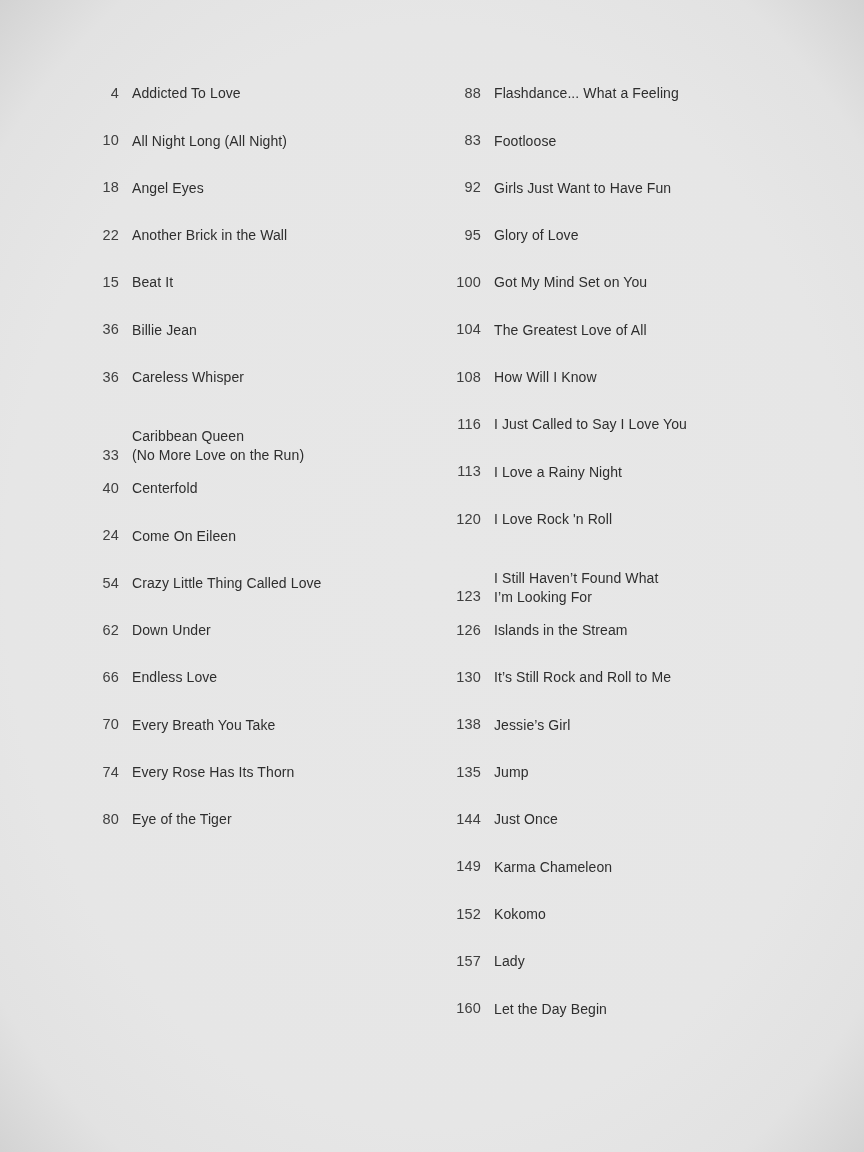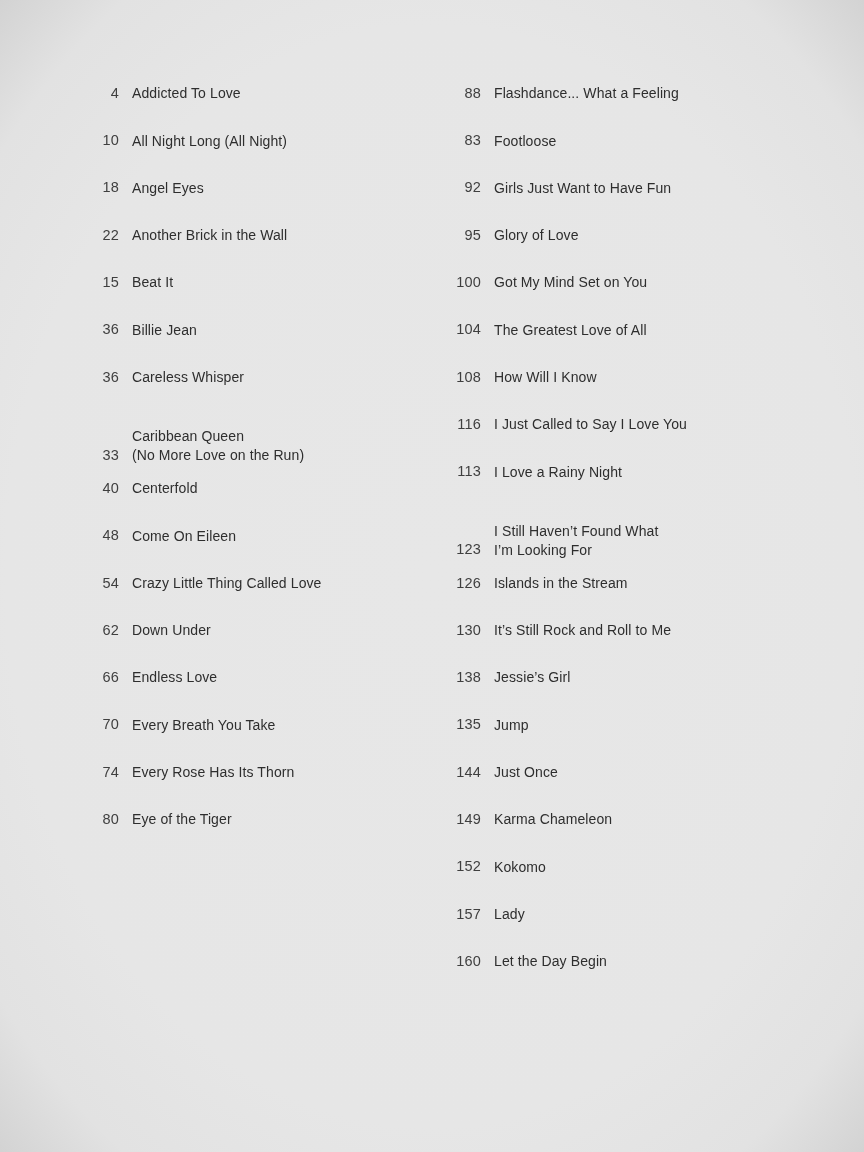--- a/index.html
+++ b/index.html
@@ -107,21 +107,21 @@
         <div class="entry two-line">
           <span class="page-num">33</span>
           <span class="title">Caribbean Queen
 (No More Love on the Run)</span>
         </div>
         <div class="entry">
           <span class="page-num">40</span>
           <span class="title">Centerfold</span>
         </div>
         <div class="entry">
-          <span class="page-num">48</span>
+          <span class="page-num">24</span>
           <span class="title">Come On Eileen</span>
         </div>
         <div class="entry">
           <span class="page-num">54</span>
           <span class="title">Crazy Little Thing Called Love</span>
         </div>
         <div class="entry">
           <span class="page-num">62</span>
           <span class="title">Down Under</span>
         </div>
@@ -172,20 +172,24 @@
           <span class="page-num">108</span>
           <span class="title">How Will I Know</span>
         </div>
         <div class="entry">
           <span class="page-num">116</span>
           <span class="title">I Just Called to Say I Love You</span>
         </div>
         <div class="entry">
           <span class="page-num">113</span>
           <span class="title">I Love a Rainy Night</span>
+        </div>
+        <div class="entry">
+          <span class="page-num">120</span>
+          <span class="title">I Love Rock 'n Roll</span>
         </div>
         <div class="entry two-line">
           <span class="page-num">123</span>
           <span class="title">I Still Haven’t Found What
 I’m Looking For</span>
         </div>
         <div class="entry">
           <span class="page-num">126</span>
           <span class="title">Islands in the Stream</span>
         </div>

